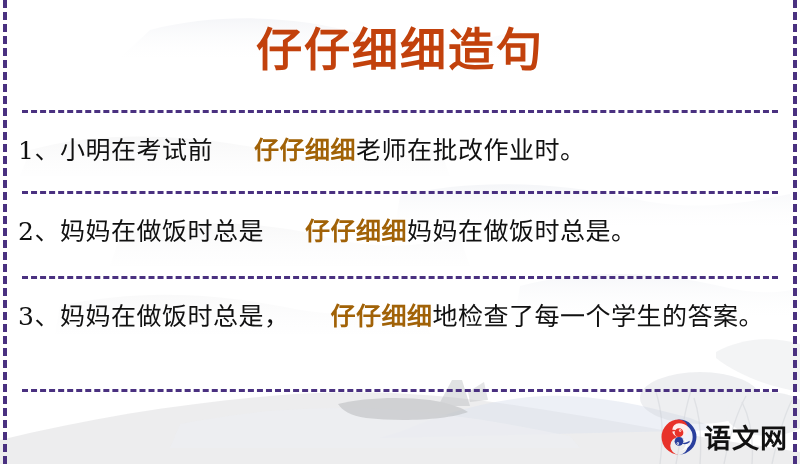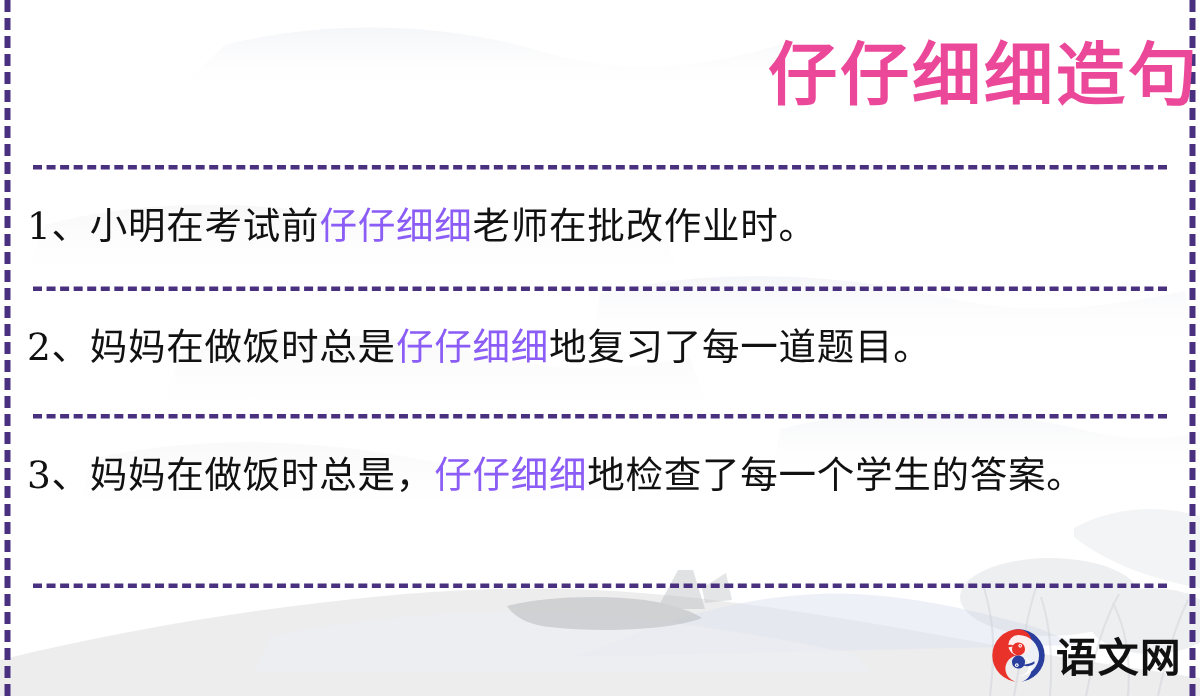--- a/index.html
+++ b/index.html
@@ -55,24 +55,24 @@
   .hrule-2 { top: 191px; }
   .hrule-3 { top: 276px; }
   .hrule-4 { top: 389px; }
 
   
   .title {
     position: absolute;
     top: 22px;
     left: 0;
     right: 0;
-    text-align: right;
+    text-align: center;
     font-size: 46px;
     font-weight: bold;
-    color: #ec4899;
+    color: #c2410c;
     letter-spacing: 2px;
     line-height: 1.25;
     font-family: "DejaVu Serif", "Liberation Serif", serif;
     z-index: 4;
   }
 
   
   .sentences {
     position: absolute;
     top: 110px;
@@ -88,22 +88,23 @@
     line-height: 42px;
     color: #111111;
     font-family: "DejaVu Serif", "Liberation Serif", serif;
     letter-spacing: 0.5px;
   }
   .s1 { top: 20px; }
   .s2 { top: 101px; }
   .s3 { top: 186px; }
 
   .kw {
-    color: #8b5cf6;
-    font-weight: normal;
+    color: #a16207;
+    font-weight: bold;
+    margin-left: 41px;
   }
 
   
   .logo {
     position: absolute;
     right: 12px;
     bottom: 8px;
     display: flex;
     align-items: center;
     gap: 6px;
@@ -183,21 +184,21 @@
   <div class="hrule hrule-3"></div>
   <div class="hrule hrule-4"></div>
 
   <div class="sentences">
 
     <div class="sentence s1">
       <span>1、</span><span>小明在考试前</span><span class="kw">仔仔细细</span><span>老师在批改作业时。</span>
     </div>
 
     <div class="sentence s2">
-      <span>2、</span><span>妈妈在做饭时总是</span><span class="kw">仔仔细细</span><span>地复习了每一道题目。</span>
+      <span>2、</span><span>妈妈在做饭时总是</span><span class="kw">仔仔细细</span><span>妈妈在做饭时总是。</span>
     </div>
 
     <div class="sentence s3">
       <span>3、</span><span>妈妈在做饭时总是，</span><span class="kw">仔仔细细</span><span>地检查了每一个学生的答案。</span>
     </div>
 
   </div>
 
   <div class="logo">
     <span>

